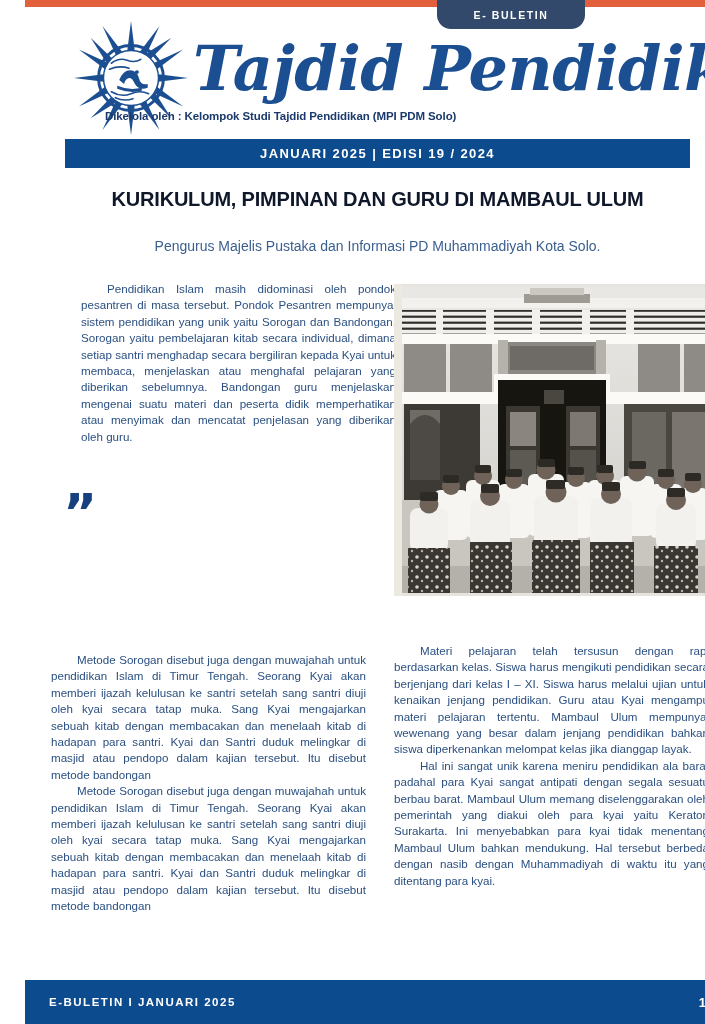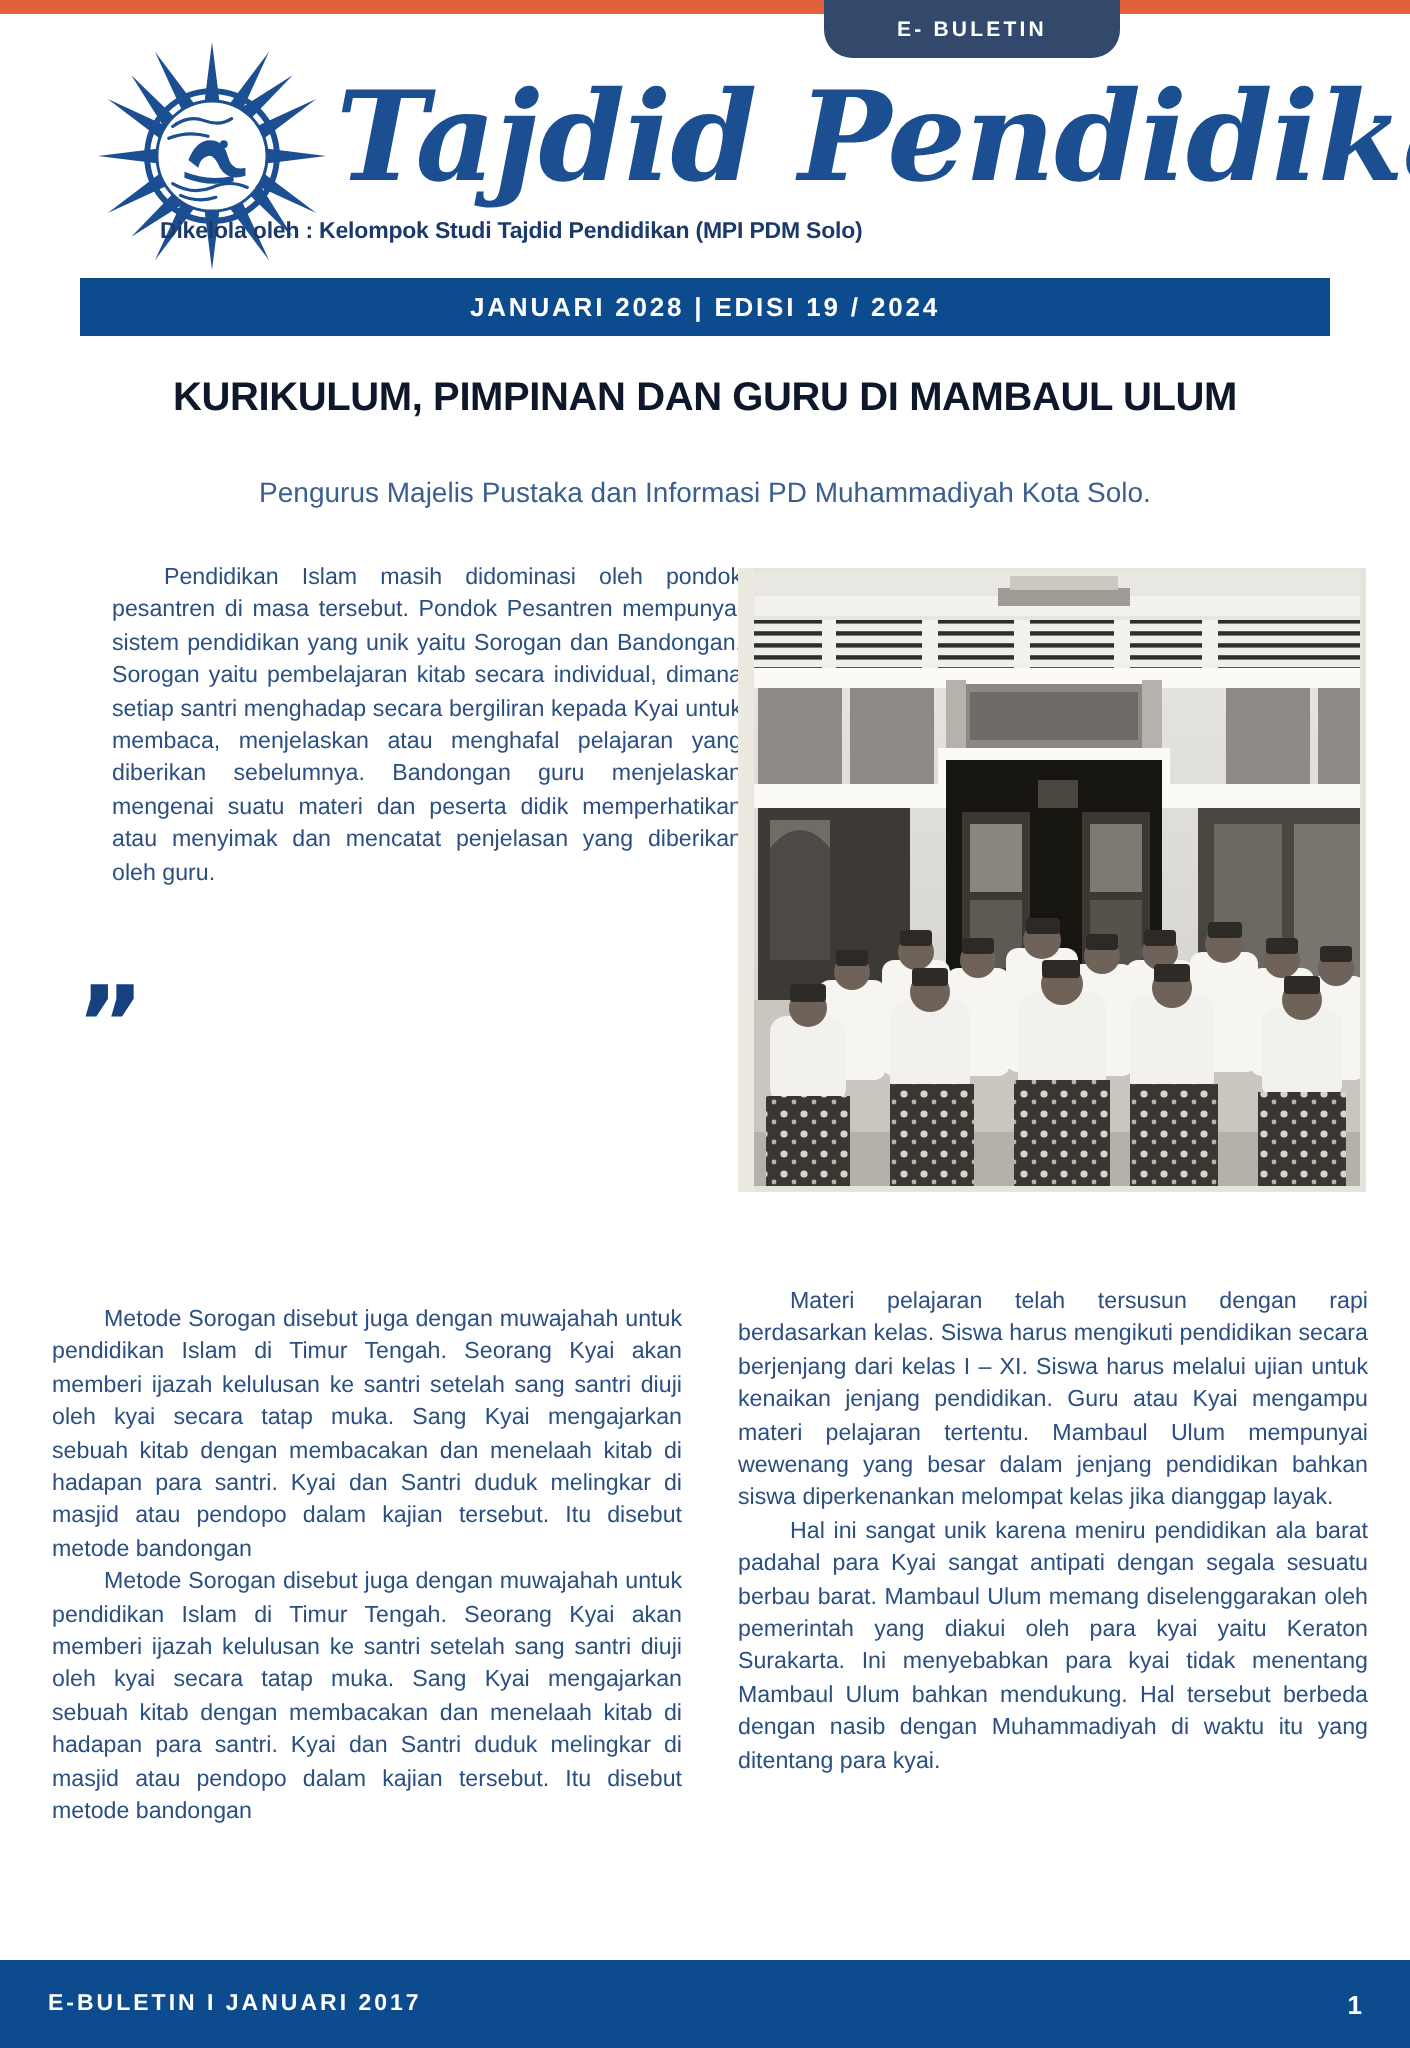--- a/index.html
+++ b/index.html
@@ -10,20 +10,21 @@
     background: #ffffff;
     font-family: "Liberation Sans", sans-serif;
     overflow: hidden;
   }
 
   .page {
     position: relative;
     width: 582px;
     height: 1024px;
     background: #ffffff;
+    margin-left: 25px;
   }
 
   
   .top-strip {
     position: absolute;
     top: 0; left: 0;
     width: 705px;
     height: 7px;
     background: #e2613c;
   }
@@ -291,21 +292,21 @@
         </g>
       </svg>
     </div>
 
     <div class="logotype">Tajdid Pendidikan</div>
 
     <div class="tagline">Dikelola oleh : Kelompok Studi Tajdid Pendidikan (MPI PDM Solo)</div>
   </div>
 
   <div class="edition-bar">
-    <span>JANUARI 2028  |  EDISI 19 / 2024</span>
+    <span>JANUARI 2025  |  EDISI 19 / 2024</span>
   </div>
 
   <div class="article-title">KURIKULUM, PIMPINAN DAN GURU  DI MAMBAUL ULUM</div>
   <div class="byline-sub">Pengurus Majelis Pustaka dan Informasi  PD Muhammadiyah Kota Solo.</div>
 
   <div class="intro-col bodytext">
     <p>Pendidikan Islam masih didominasi oleh pondok pesantren di masa tersebut. Pondok Pesantren mempunyai sistem pendidikan yang unik yaitu Sorogan dan Bandongan. Sorogan yaitu pembelajaran kitab secara individual, dimana setiap santri menghadap secara bergiliran kepada Kyai untuk membaca, menjelaskan atau menghafal pelajaran yang diberikan sebelumnya. Bandongan guru menjelaskan mengenai suatu materi dan peserta didik memperhatikan atau menyimak dan mencatat penjelasan yang diberikan oleh guru.</p>
   </div>
 
   <div class="photo-wrap">
@@ -458,17 +459,17 @@
     <p>Metode Sorogan disebut juga dengan muwajahah untuk pendidikan Islam di Timur Tengah. Seorang Kyai akan memberi ijazah kelulusan ke santri setelah sang santri diuji oleh kyai secara tatap muka. Sang Kyai mengajarkan sebuah kitab dengan membacakan dan menelaah kitab di hadapan para santri. Kyai dan Santri duduk melingkar di masjid atau pendopo dalam kajian tersebut. Itu disebut metode bandongan</p>
     <p>Metode Sorogan disebut juga dengan muwajahah untuk pendidikan Islam di Timur Tengah. Seorang Kyai akan memberi ijazah kelulusan ke santri setelah sang santri diuji oleh kyai secara tatap muka. Sang Kyai mengajarkan sebuah kitab dengan membacakan dan menelaah kitab di hadapan para santri. Kyai dan Santri duduk melingkar di masjid atau pendopo dalam kajian tersebut. Itu disebut metode bandongan</p>
   </div>
 
   <div class="col-right bodytext">
     <p>Materi pelajaran telah tersusun dengan rapi berdasarkan kelas. Siswa harus mengikuti pendidikan secara berjenjang dari kelas I – XI. Siswa harus melalui ujian untuk kenaikan jenjang pendidikan. Guru atau Kyai mengampu materi pelajaran tertentu. Mambaul Ulum mempunyai wewenang yang besar dalam jenjang pendidikan bahkan siswa diperkenankan melompat kelas jika dianggap layak.</p>
     <p>Hal ini sangat unik karena meniru pendidikan ala barat padahal para Kyai sangat antipati dengan segala sesuatu berbau barat. Mambaul Ulum memang diselenggarakan oleh pemerintah yang diakui oleh para kyai yaitu Keraton Surakarta. Ini menyebabkan para kyai tidak menentang Mambaul Ulum bahkan mendukung. Hal tersebut berbeda dengan nasib dengan Muhammadiyah di waktu itu yang ditentang para kyai.</p>
   </div>
 
   <div class="footer">
-    <span class="footer-left">E-BULETIN I JANUARI 2017</span>
+    <span class="footer-left">E-BULETIN I JANUARI 2025</span>
     <span class="footer-page">1</span>
   </div>
 
 </div>
 
 </body></html>

